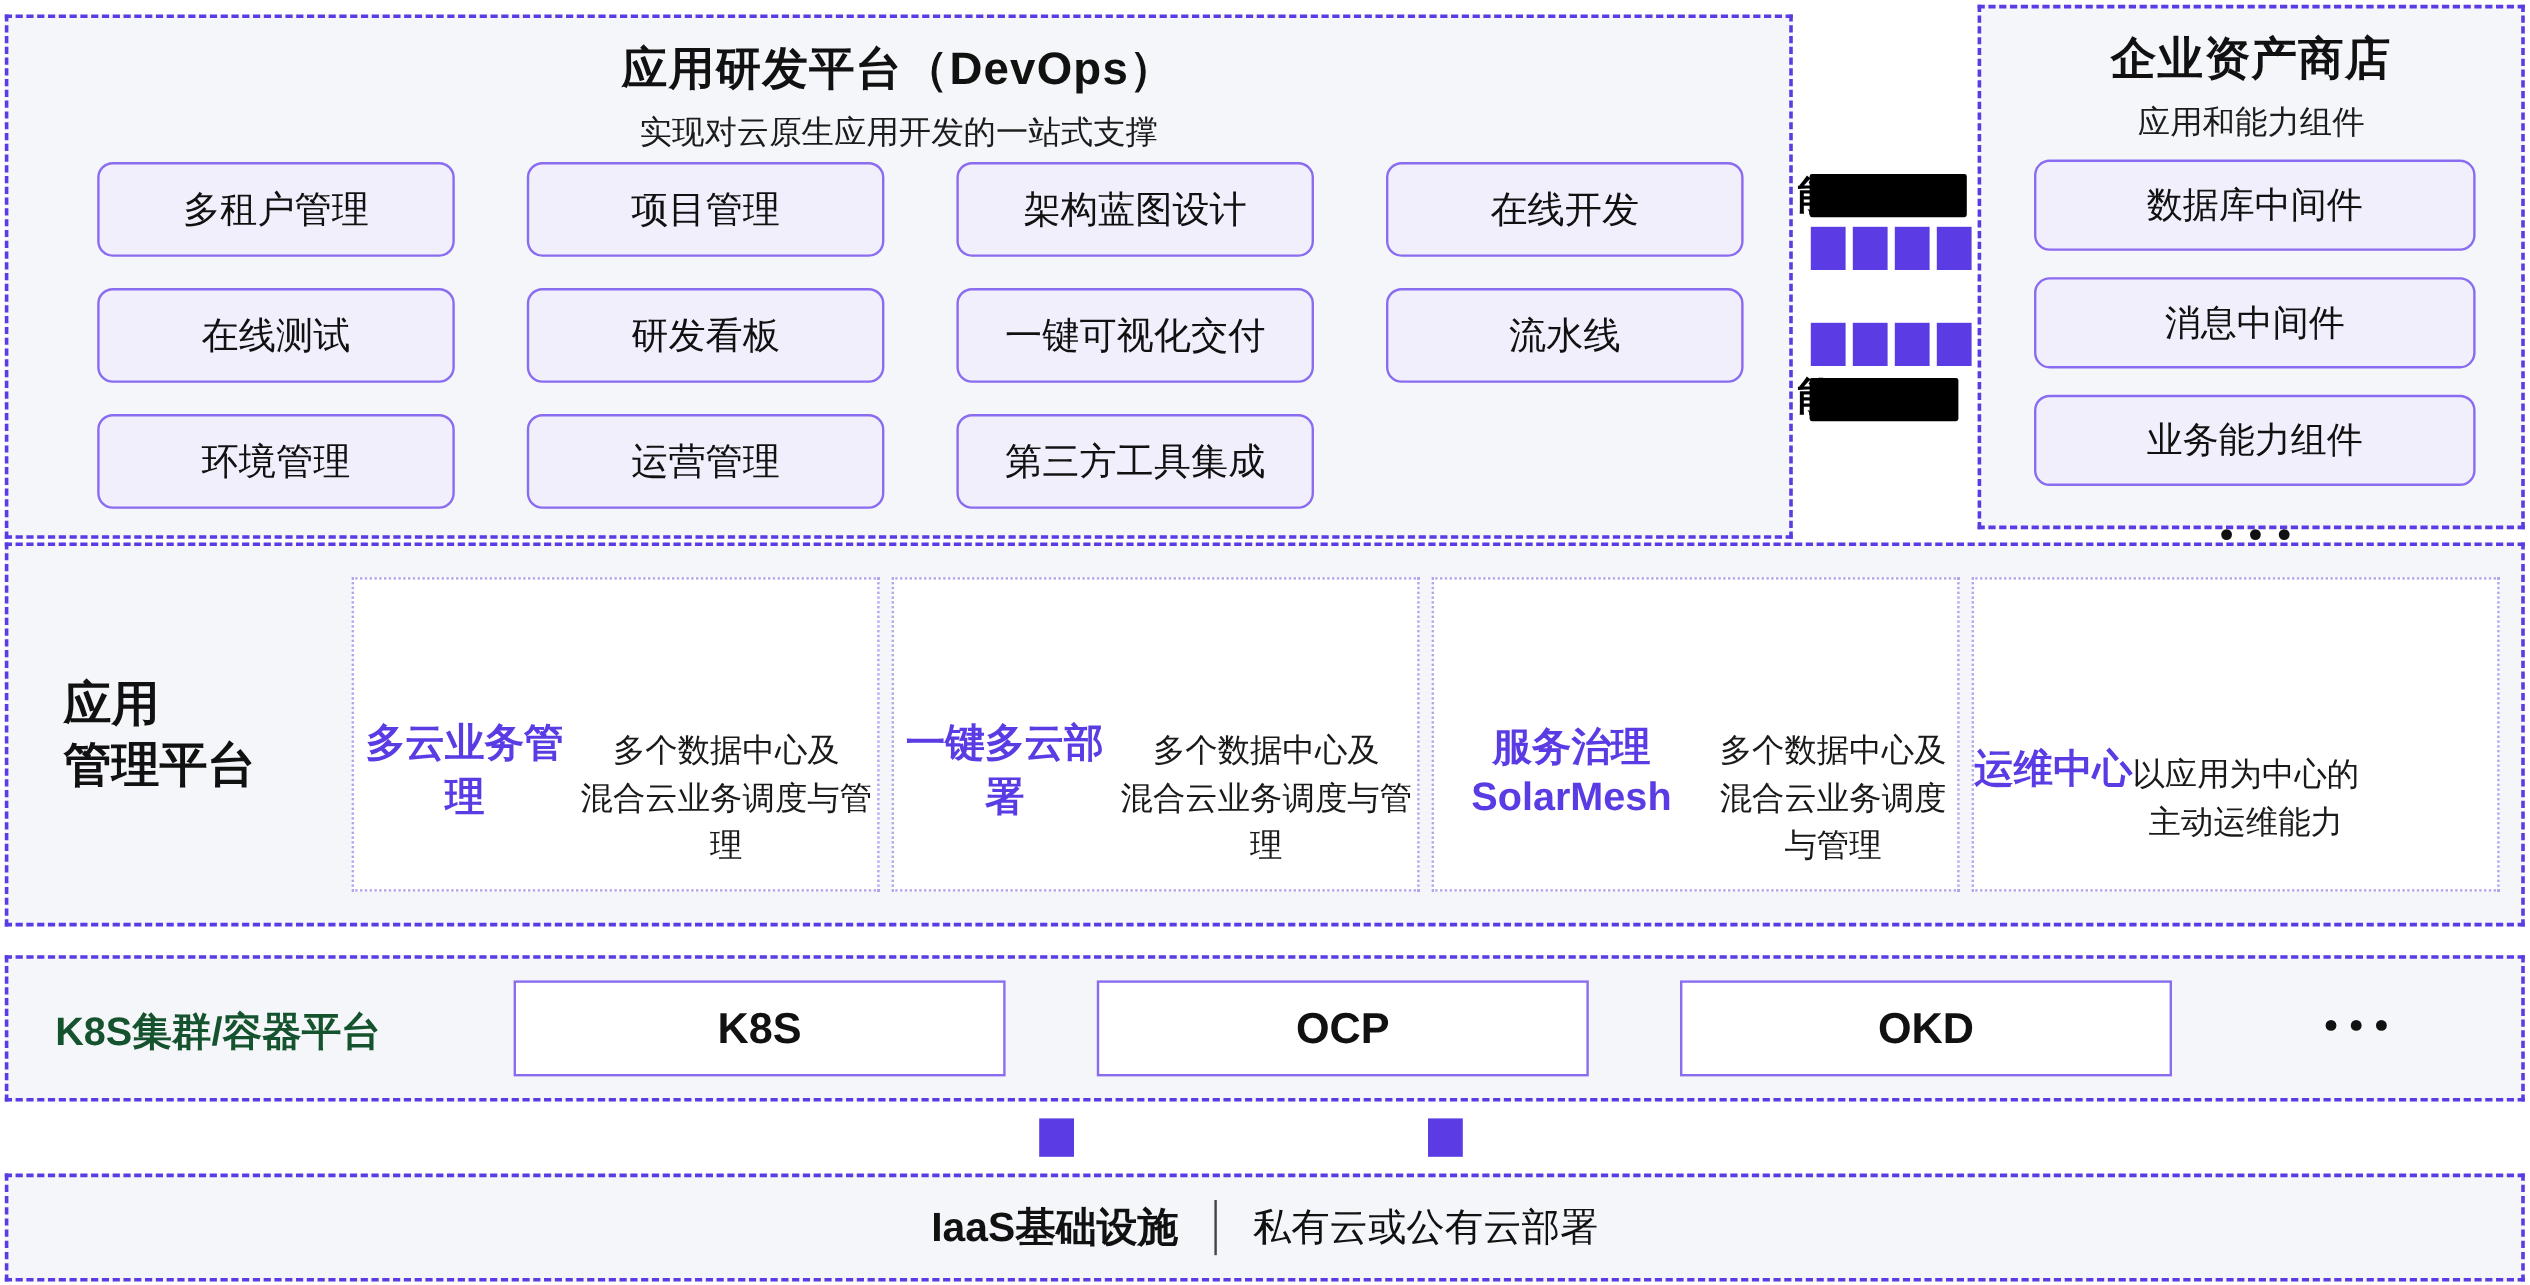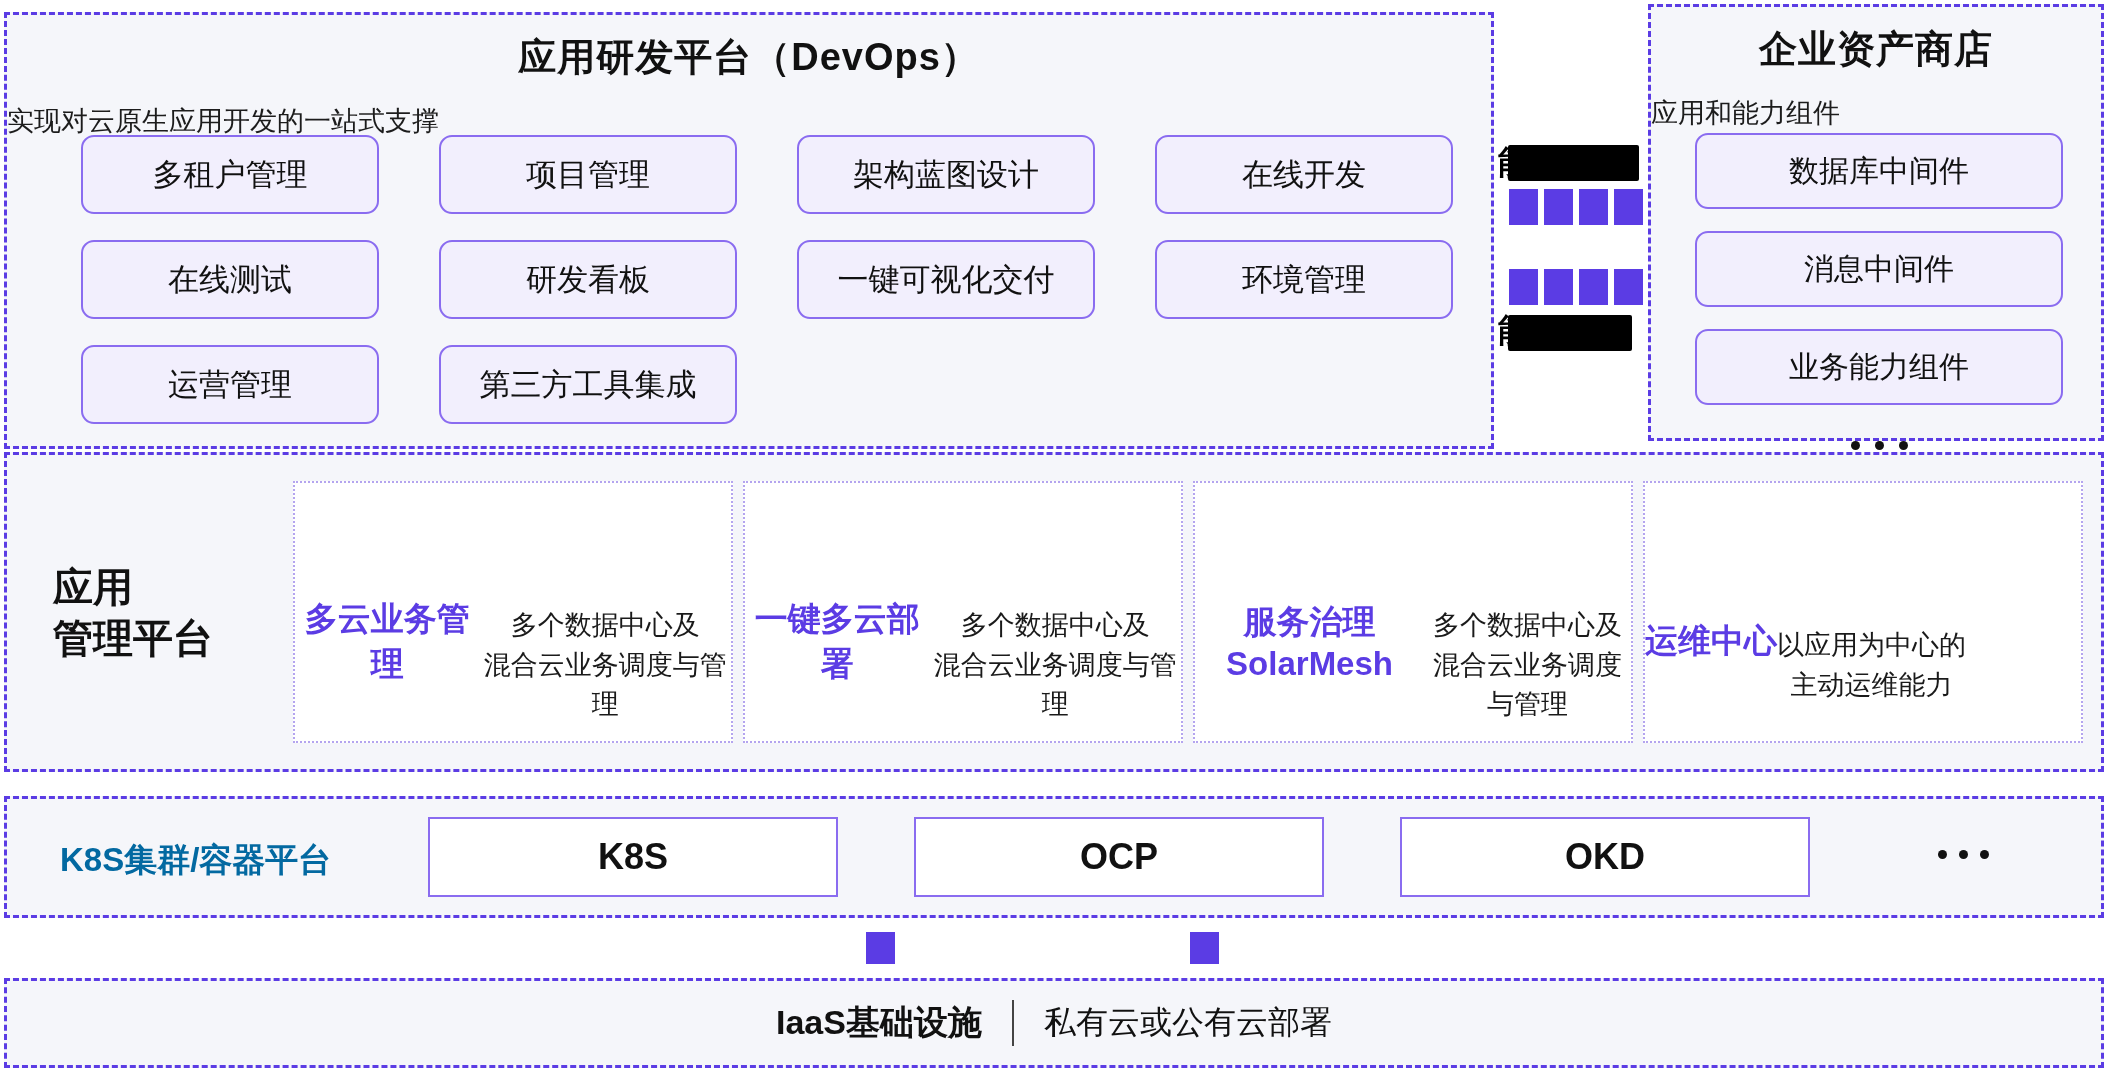--- a/index.html
+++ b/index.html
@@ -37,23 +37,24 @@
   }
 
   .panel-title {
     text-align: center;
     font-size: 38px;
     font-weight: bold;
     color: #111111;
     letter-spacing: 1px;
   }
   .panel-sub {
+    text-align: center;
     font-size: 27px;
     color: #1c1c1c;
-    margin-top: 20px;
+    margin-top: 9px;
   }
 
   
   #devops-header { padding-top: 17px; }
 
   
   #devops-grid {
     position: absolute;
     left: 42px; top: 120px;
     width: 1404px;
@@ -197,24 +198,24 @@
     white-space: pre-line;
   }
 
   
   #k8s-panel {
     left: 4px; top: 796px;
     width: 2100px; height: 122px;
   }
   #k8s-label {
     position: absolute;
-    left: 60px; top: 838px;
+    left: 46px; top: 838px;
     font-size: 33px;
     font-weight: bold;
-    color: #0369a1;
+    color: #14532d;
   }
   #k8s-cards {
     position: absolute;
     left: 428px; top: 817px;
     display: flex;
     gap: 76px;
   }
   .k8s-card {
     width: 410px; height: 80px;
     background: #ffffff;
@@ -283,20 +284,21 @@
       <div class="panel-sub">实现对云原生应用开发的一站式支撑</div>
     </div>
     <div id="devops-grid">
       <div class="chip">多租户管理</div>
       <div class="chip">项目管理</div>
       <div class="chip">架构蓝图设计</div>
       <div class="chip">在线开发</div>
       <div class="chip">在线测试</div>
       <div class="chip">研发看板</div>
       <div class="chip">一键可视化交付</div>
+      <div class="chip">流水线</div>
       <div class="chip">环境管理</div>
       <div class="chip">运营管理</div>
       <div class="chip">第三方工具集成</div>
     </div>
   </section>
 
   <div id="redacted-strip">
     <span class="glyph-peek" id="glyph-1">能</span>
     <div class="black-bar" id="black-bar-1"></div>
 

